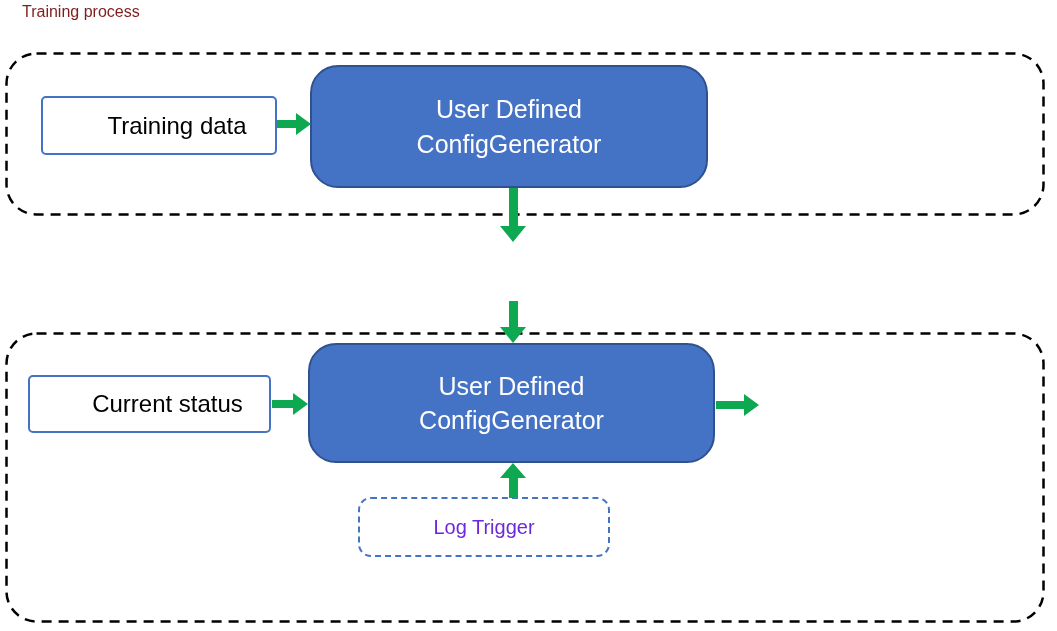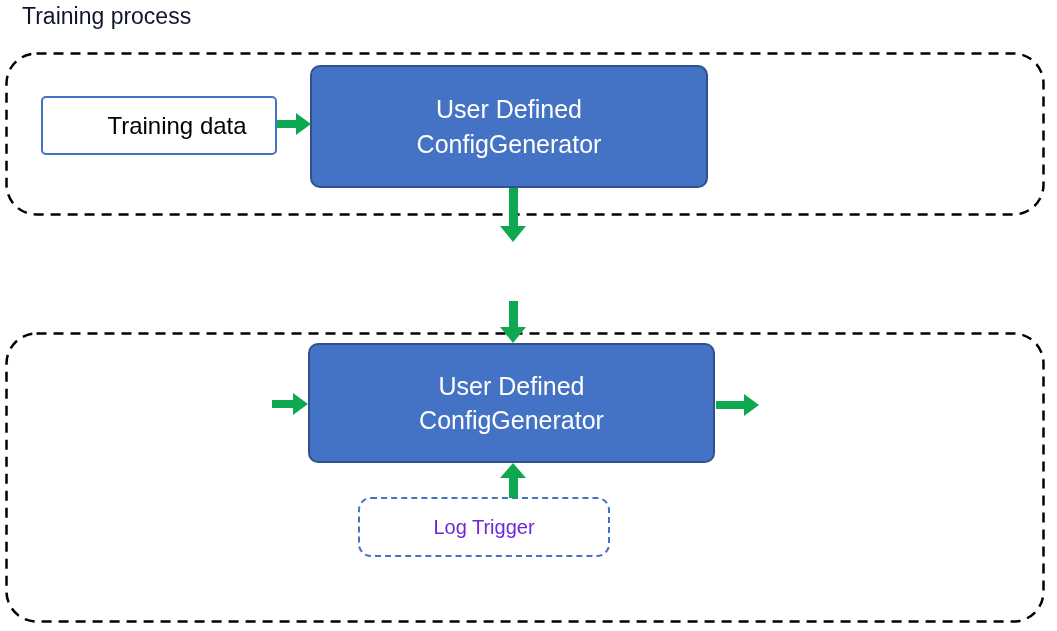--- a/index.html
+++ b/index.html
@@ -6,22 +6,22 @@
   .canvas {
     position: relative;
     width: 1057px;
     height: 631px;
     background: #ffffff;
     font-family: "Liberation Sans", sans-serif;
     overflow: hidden;
   }
   .section-label {
     position: absolute;
-    font-size: 23px;
-    color: #0f172a;
+    font-size: 16px;
+    color: #7f1d1d;
     white-space: nowrap;
     z-index: 2;
   }
   .lbl-training  { left: 22px; top: 3px; }
   .lbl-inference { left: 18px; top: 294px; }
 
   .container-svg { position: absolute; z-index: 1; }
   .cont-training  { left: 5px; top: 52px; }
   .cont-inference { left: 5px; top: 332px; }
 
@@ -42,21 +42,21 @@
   }
   .node-training-data { left: 41px;  top: 96px;  width: 236px; height: 59px; }
   .node-checkpoint    { left: 395px; top: 242px; width: 237px; height: 59px; }
   .node-current-status{ left: 28px;  top: 375px; width: 243px; height: 58px; }
   .node-output-config { left: 758px; top: 375px; width: 255px; height: 58px; }
 
   .gen {
     position: absolute;
     background: #4472C4;
     border: 2.5px solid #2F528F;
-    border-radius: 10px;
+    border-radius: 28px;
     color: #ffffff;
     font-size: 25px;
     line-height: 1.38;
     display: flex;
     flex-direction: column;
     align-items: center;
     justify-content: center;
     text-align: center;
     z-index: 3;
     box-sizing: border-box;
@@ -140,20 +140,23 @@
 
   <div class="node node-training-data">
     <span>Training data</span>
   </div>
   <div class="gen gen-training">
     <span>User Defined</span>
     <span>ConfigGenerator</span>
   </div>
 
 
+  <div class="node node-current-status">
+    <span>Current status</span>
+  </div>
   <div class="gen gen-inference">
     <span>User Defined</span>
     <span>ConfigGenerator</span>
   </div>
 
   <div class="trigger trigger-log">
     <span>Log Trigger</span>
   </div>
 
   <div class="arrow arrow-h a-train-in">

